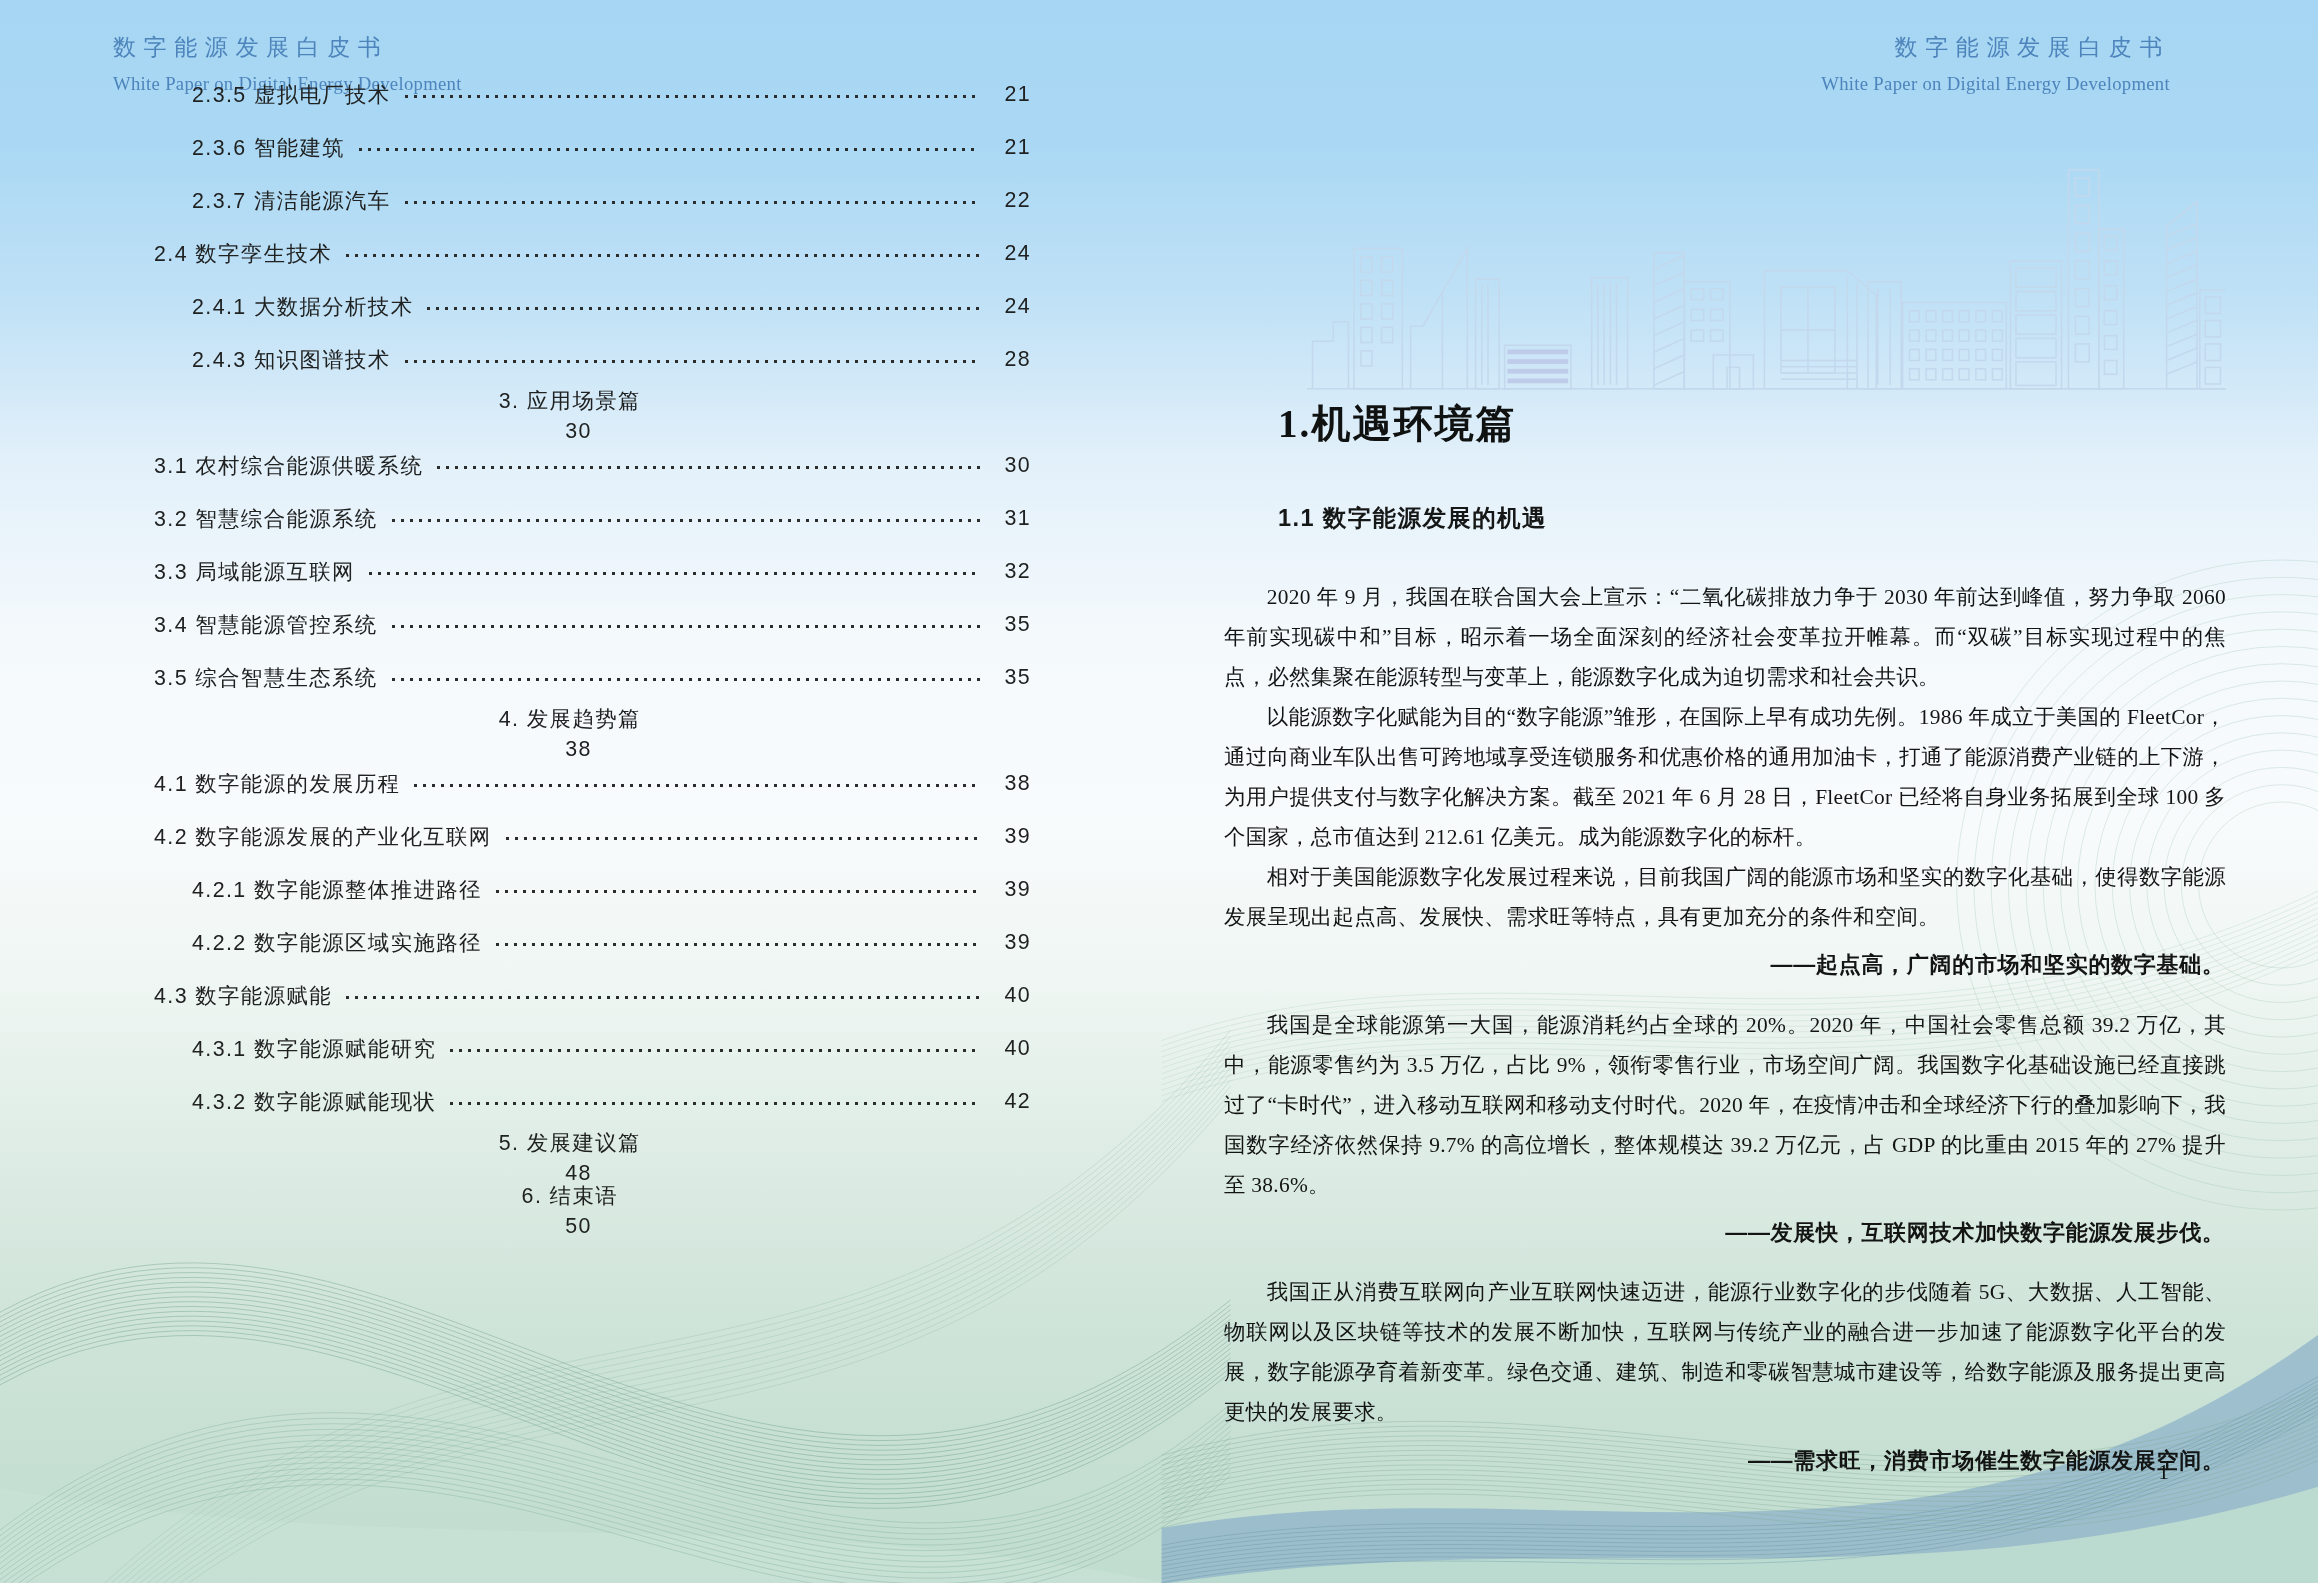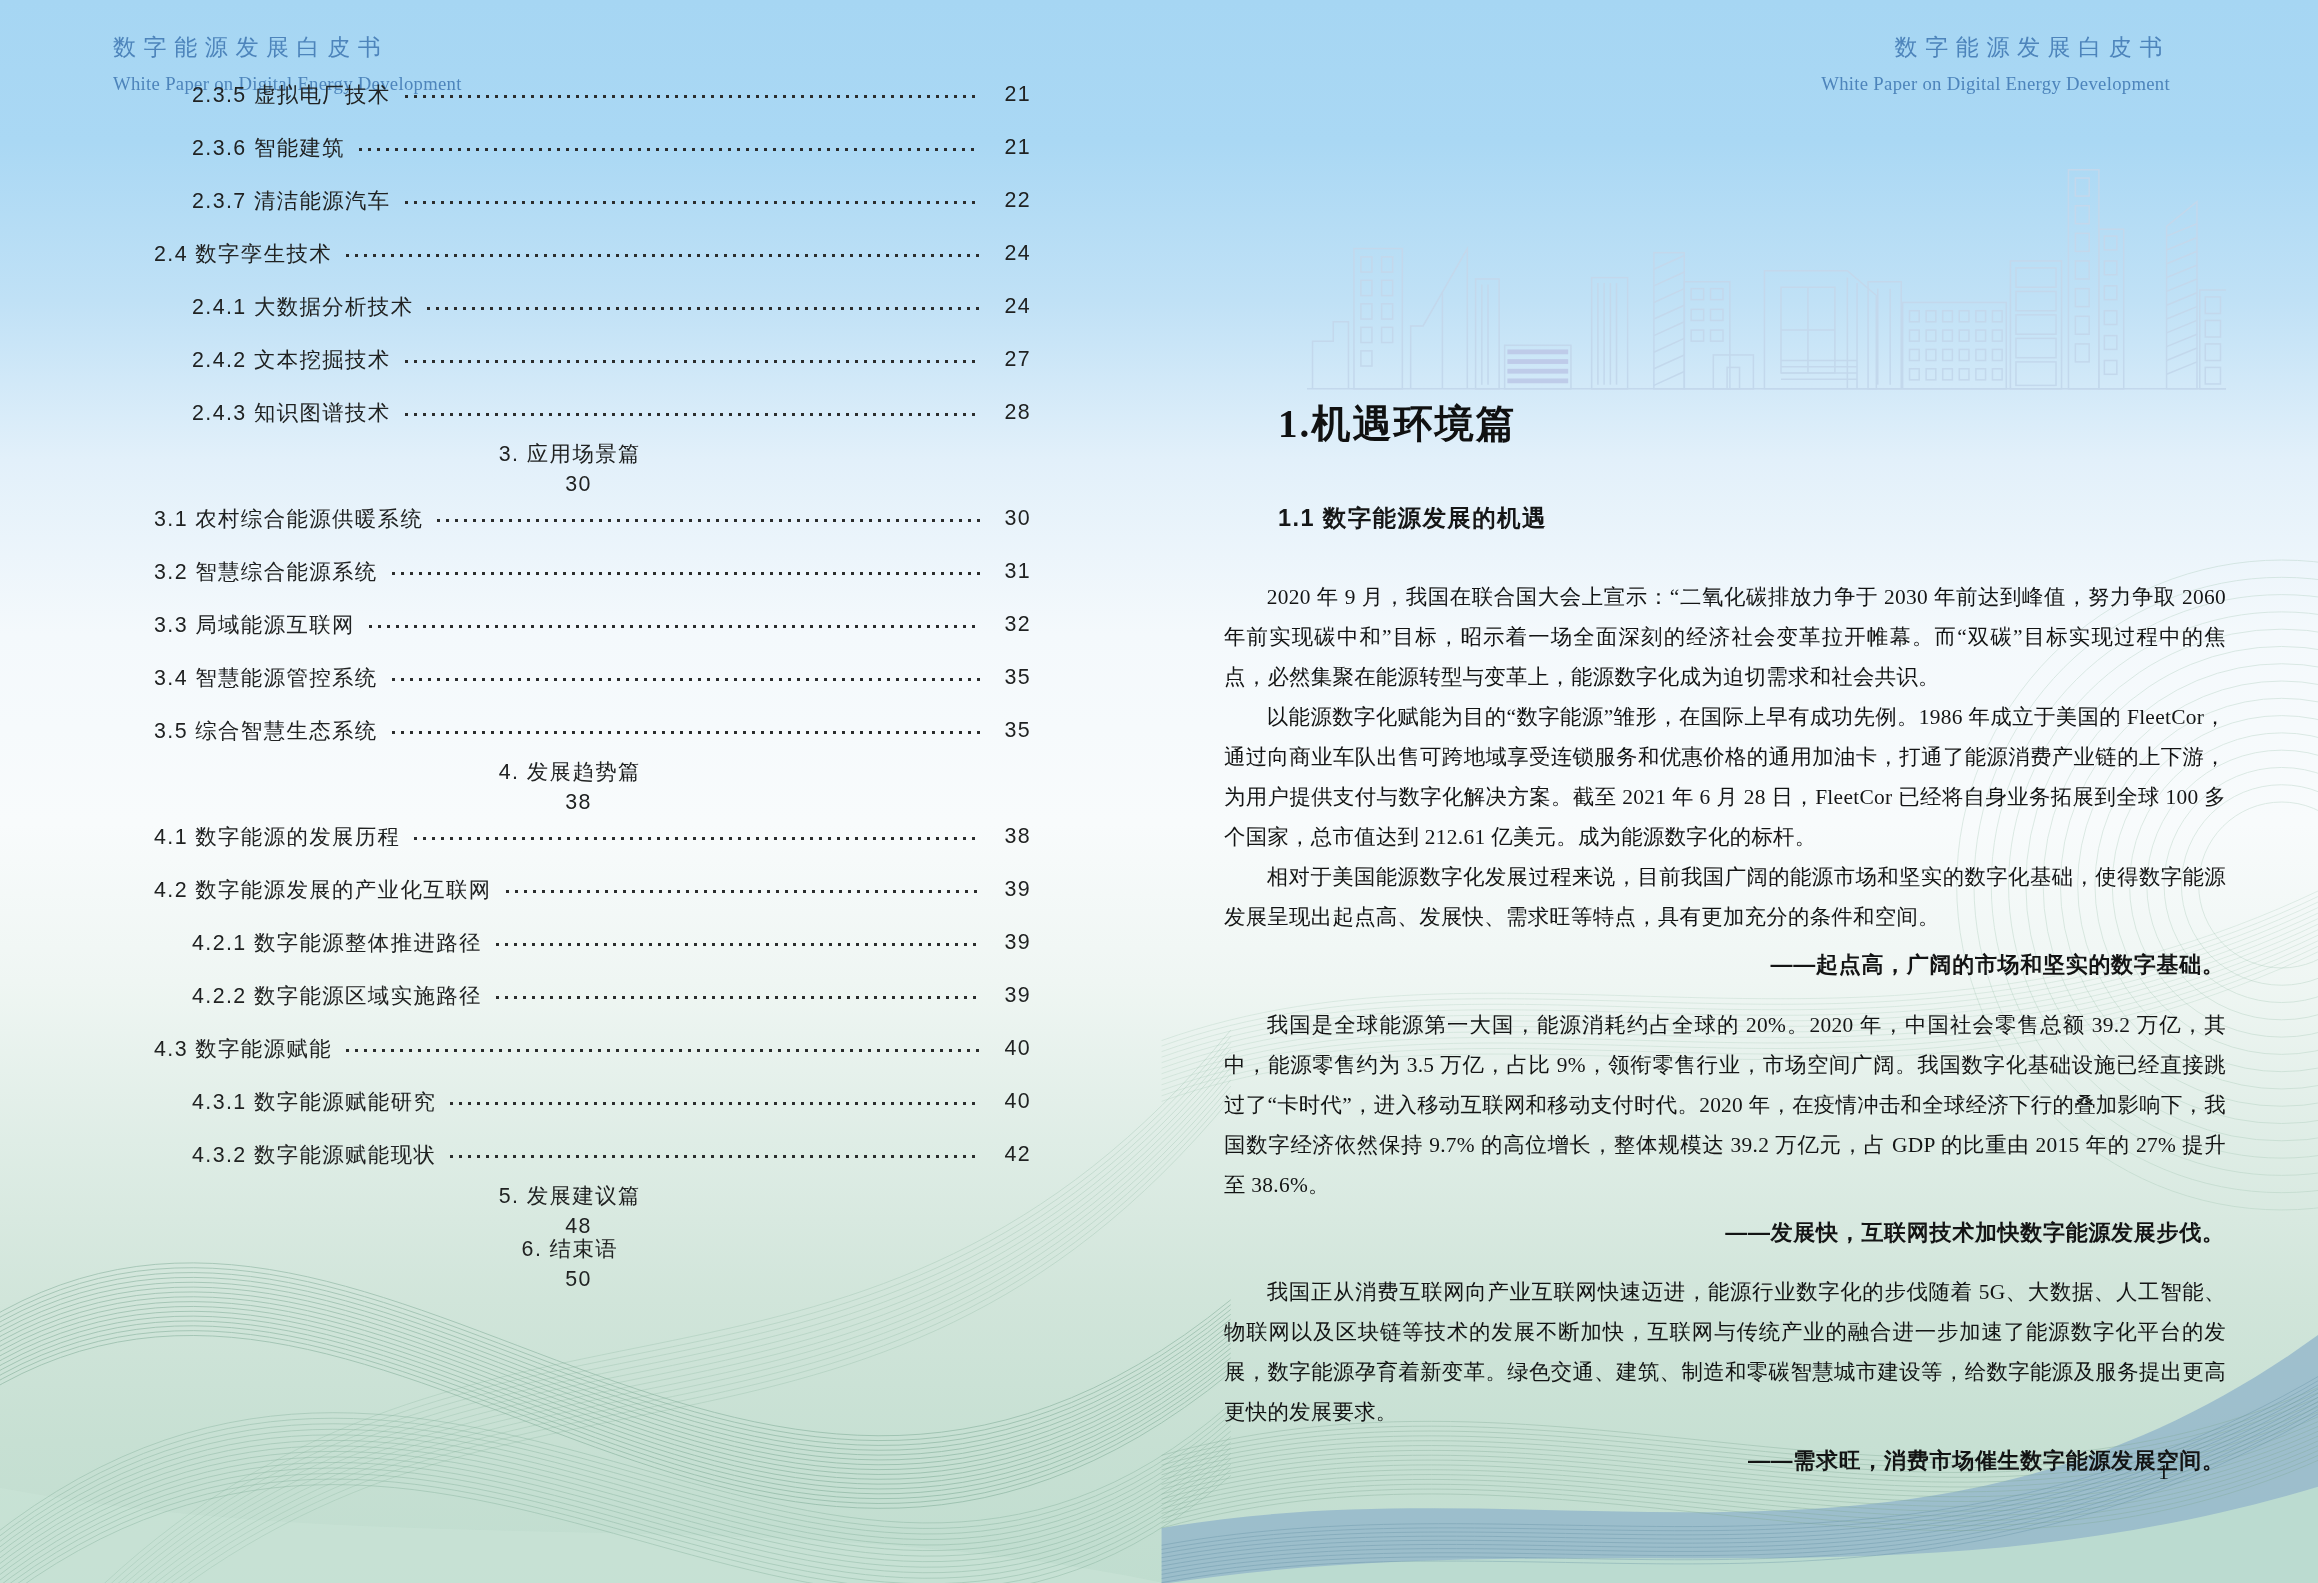--- a/index.html
+++ b/index.html
@@ -337,25 +337,20 @@
         <span class="toc-label">2.4 数字孪生技术</span>
         <span class="toc-dots"></span>
         <span class="toc-num">24</span>
       </div>
     <div class="toc-row lvl3">
         <span class="toc-label">2.4.1 大数据分析技术</span>
         <span class="toc-dots"></span>
         <span class="toc-num">24</span>
       </div>
     <div class="toc-row lvl3">
-        <span class="toc-label">2.4.2 文本挖掘技术</span>
-        <span class="toc-dots"></span>
-        <span class="toc-num">27</span>
-      </div>
-    <div class="toc-row lvl3">
         <span class="toc-label">2.4.3 知识图谱技术</span>
         <span class="toc-dots"></span>
         <span class="toc-num">28</span>
       </div>
     <div class="toc-row lvl1">
         <span class="toc-label">3. 应用场景篇</span>
         <span class="toc-dots"></span>
         <span class="toc-num">30</span>
       </div>
     <div class="toc-row lvl2">

